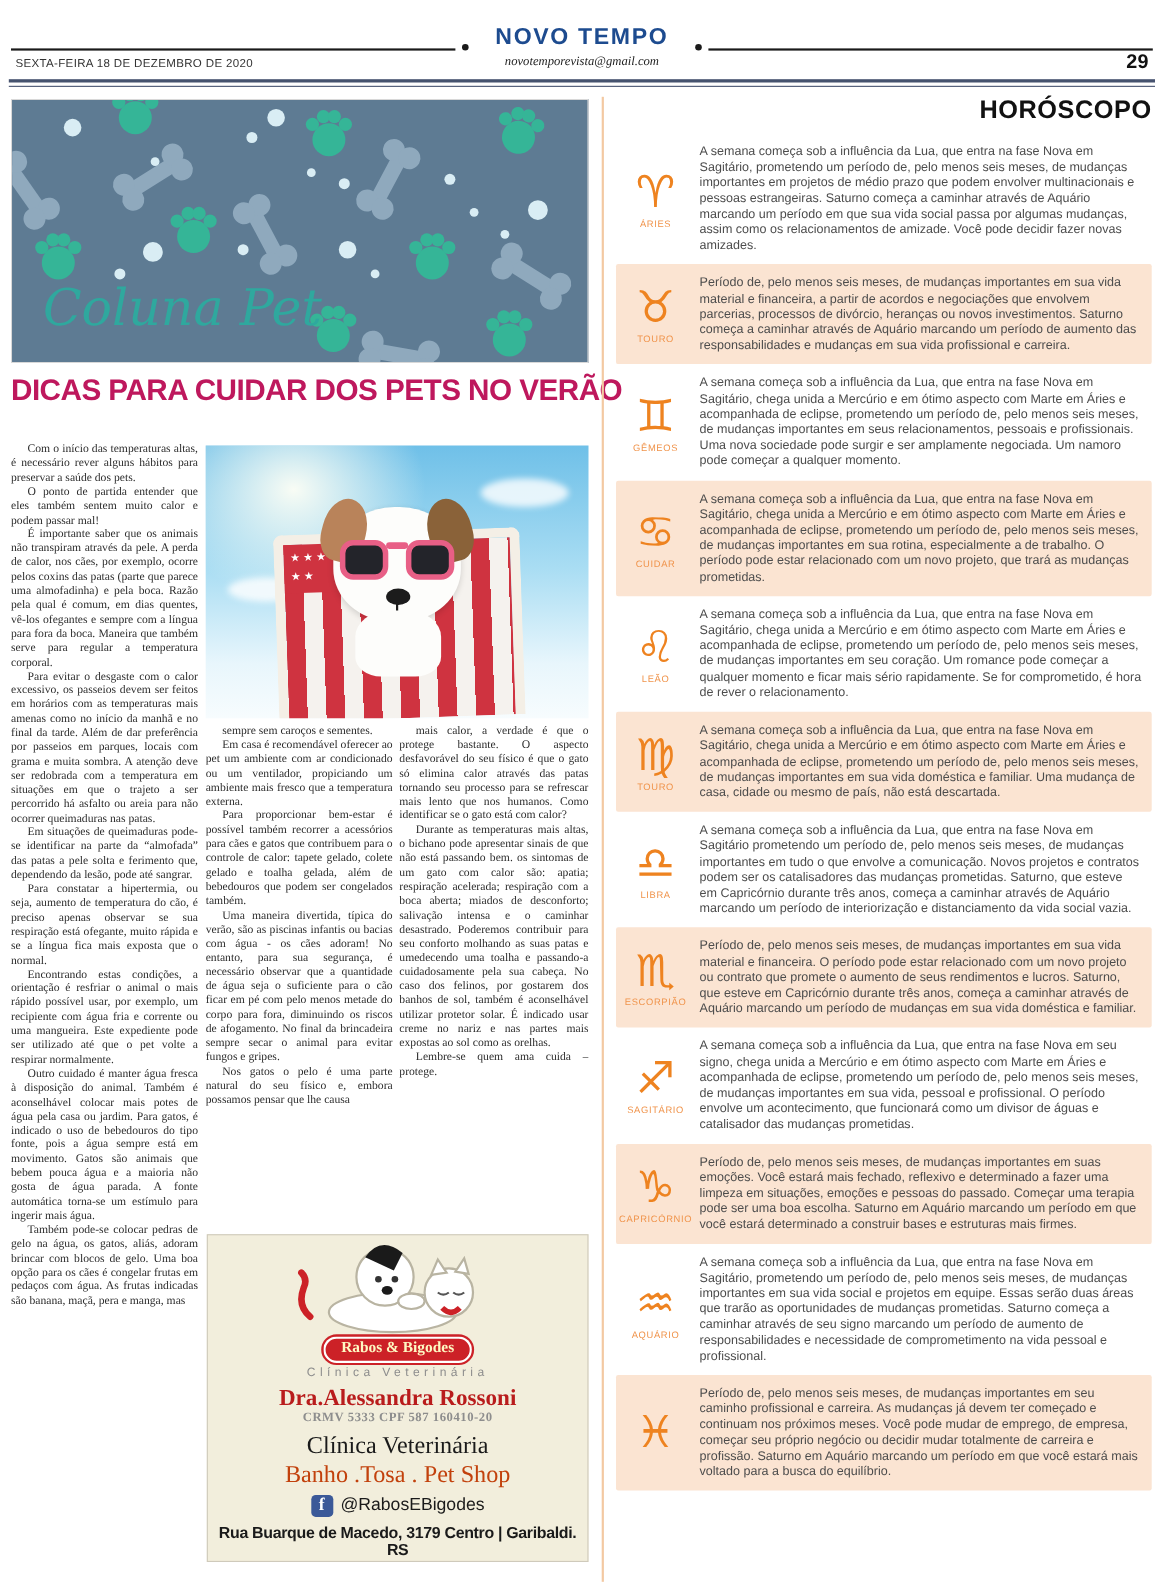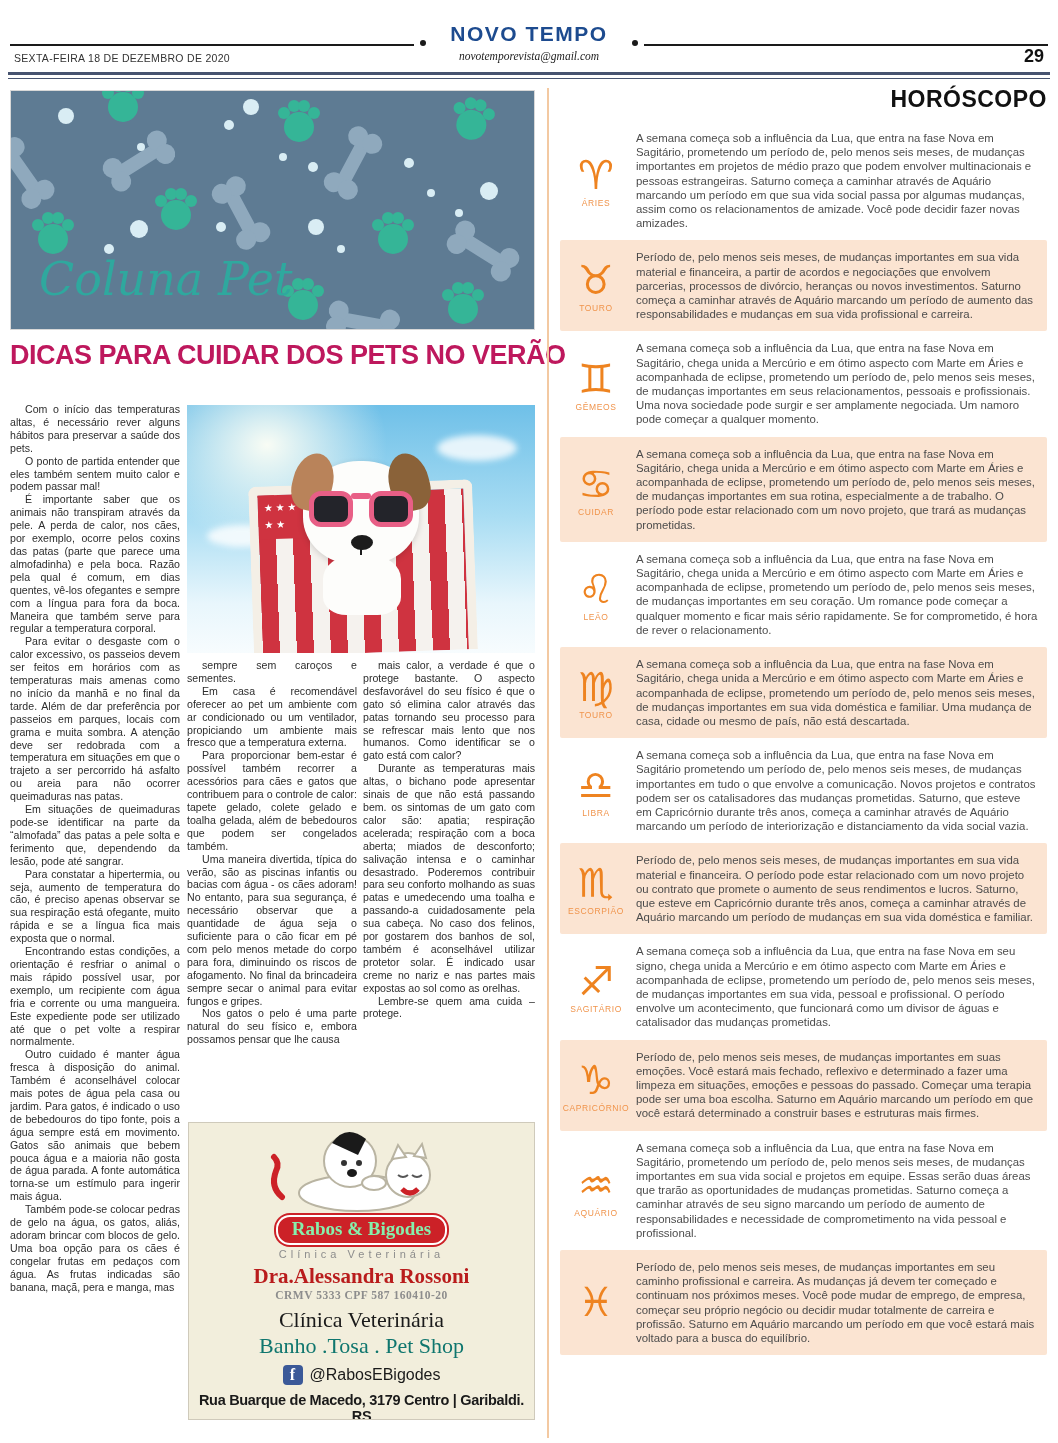--- a/index.html
+++ b/index.html
@@ -22,21 +22,21 @@
 
   
   .banner { position:absolute; left:10px; top:90px; width:525px; height:240px;
     border:1px solid #d8d8d8; background:#5e7b93; overflow:hidden; }
   .banner svg { display:block; }
 
   .article-title { position:absolute; left:10px; top:340px; width:525px;
     font-size:27px; font-weight:800; letter-spacing:-0.5px; color:#be185d; white-space:nowrap; }
 
   .body-col { position:absolute; overflow:hidden;
-    font-family:Liberation Sans, sans-serif; font-size:10.6px; line-height:12.9px;
+    font-family:Liberation Serif, serif; font-size:10.6px; line-height:12.9px;
     color:#2d2d2d; text-align:justify; }
   .body-col p { text-indent:15px; }
   #col1 { left:10px;  top:403px; width:170px; height:1022px; }
   #col2 { left:187px; top:659px; width:170px; height:462px; }
   #col3 { left:363px; top:659px; width:172px; height:462px; }
 
   
   .photo { position:absolute; left:187px; top:405px; width:348px; height:248px;
     background:linear-gradient(180deg,#6fc0e8 0%, #a9ddf3 45%, #e8f6fc 80%, #f7fcfe 100%); overflow:hidden; }
   .sun-glow { position:absolute; left:-40px; top:-60px; width:240px; height:200px;
@@ -57,28 +57,28 @@
   .lens.l { left:0; } .lens.r { right:0; }
   .bridge { position:absolute; left:42px; top:2px; width:20px; height:6px; background:#e85f86; border-radius:3px; }
   .dog-nose { position:absolute; left:48px; top:74px; width:22px; height:15px; background:#1c1c1c; border-radius:50%; }
   .dog-mouth { position:absolute; left:57px; top:87px; width:2px; height:12px; background:#1c1c1c; }
   .dog-chest { position:absolute; left:136px; top:150px; width:78px; height:60px; background:#fdfdfb; border-radius:40% 40% 30% 30%; }
 
   
   .ad { position:absolute; left:188px; top:1122px; width:347px; height:298px;
     background:#f2eedc; border:1px solid #cfcabb; text-align:center; overflow:hidden; }
   .ad-art { margin:4px auto 0; display:block; }
-  .ad-badge { display:inline-block; margin:2px auto 0; background:#cc2127; color:#86efac;
-    font-family:"Liberation Serif", serif; font-weight:bold; font-size:19px;
+  .ad-badge { display:inline-block; margin:2px auto 0; background:#cc2127; color:#fef9c3;
+    font-family:"Liberation Serif", serif; font-weight:bold; font-size:14px;
     padding:3px 16px 5px; border-radius:14px; box-shadow:inset 0 0 0 2px #fff, 0 0 0 2px #cc2127; }
   .ad-clinic-small { font-size:11px; letter-spacing:4px; color:#8d8d8d; margin-top:3px; }
   .ad-doctor { font-family:"Liberation Serif", serif; color:#b91c1c; font-weight:bold; font-size:21px; margin-top:4px; }
   .ad-registry { font-family:"Liberation Serif", serif; color:#8d8d8d; font-weight:bold; font-size:11.5px; letter-spacing:.5px; }
   .ad-line1 { font-family:"Liberation Serif", serif; color:#1a1a1a; font-size:22px; margin-top:6px; }
-  .ad-line2 { font-family:"Liberation Serif", serif; color:#0f766e; font-size:22px; }
+  .ad-line2 { font-family:"Liberation Serif", serif; color:#c2410c; font-size:22px; }
   .ad-fb-row { display:flex; align-items:center; justify-content:center; gap:7px; margin-top:6px; }
   .fb-icon { width:20px; height:20px; background:#3b5998; border-radius:4px; color:#fff;
     font-family:"Liberation Serif", serif; font-weight:bold; font-size:16px; line-height:20px; }
   .ad-fb-handle { font-size:16px; color:#1a1a1a; }
   .ad-address { font-size:14.5px; font-weight:bold; color:#1a1a1a; margin-top:7px; letter-spacing:-0.3px; }
 
   
   .v-divider { position:absolute; left:547px; top:88px; width:2px; height:1350px; background:#f3c9a2; }
 
   

